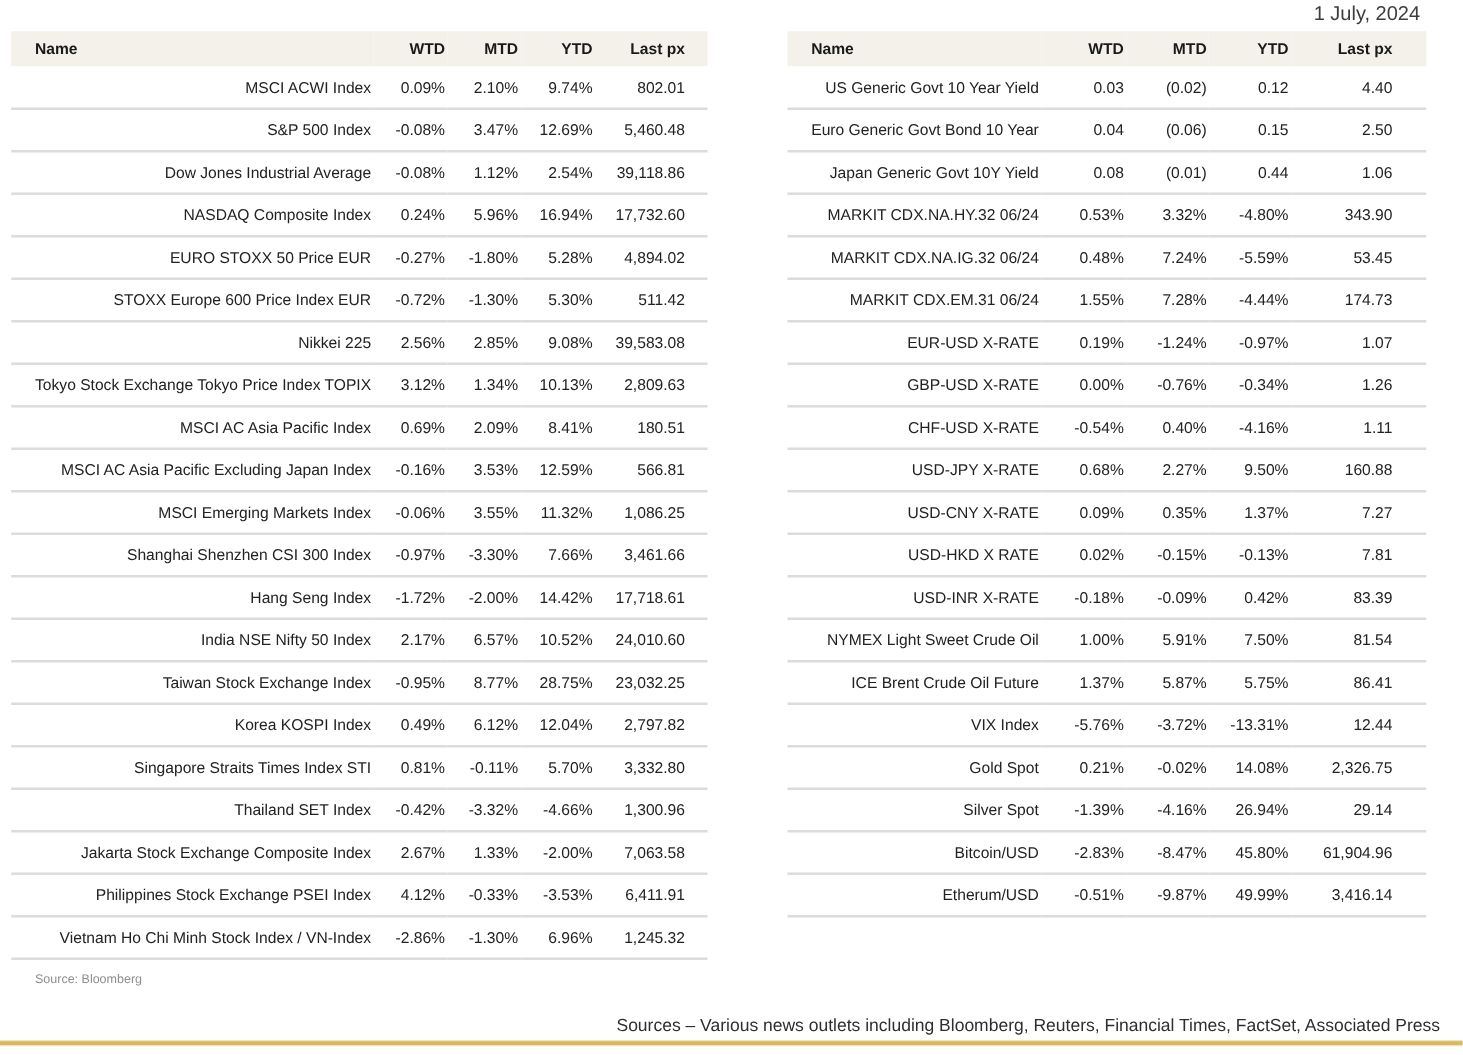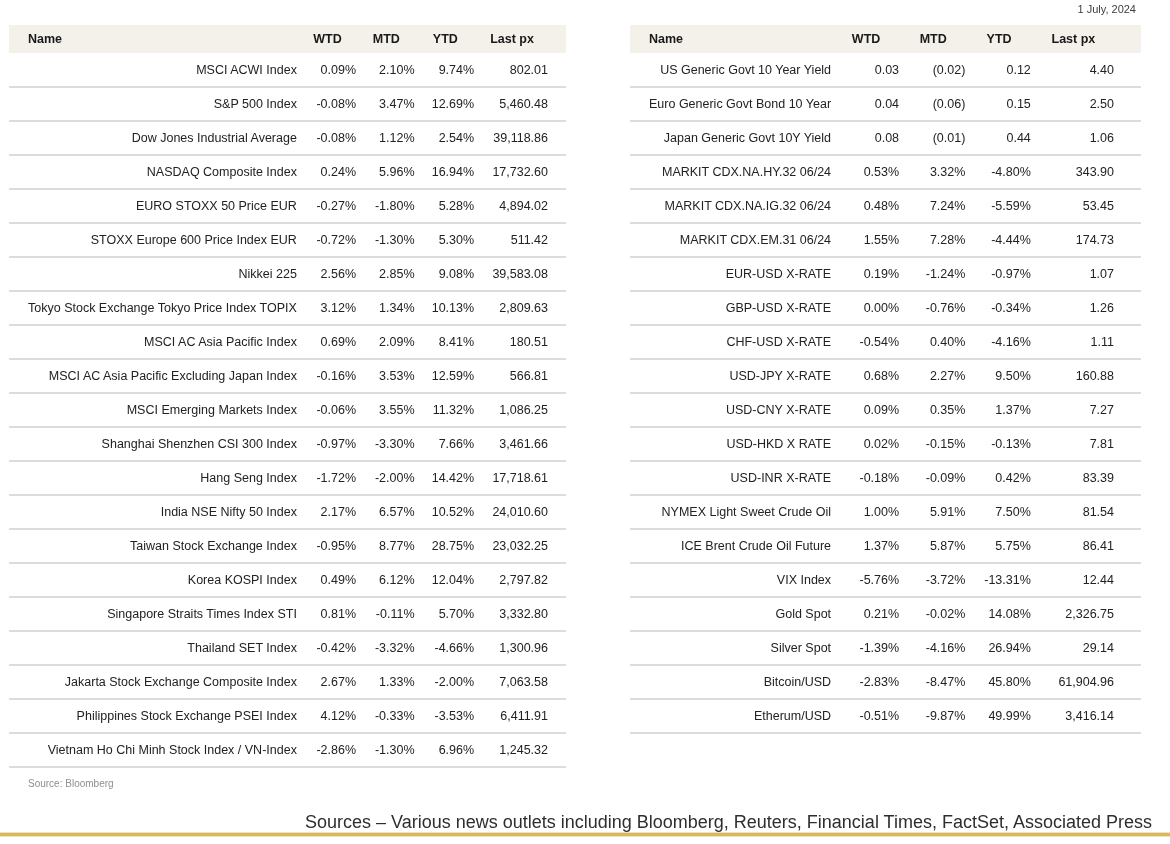--- a/index.html
+++ b/index.html
@@ -13,34 +13,35 @@
   body {
     width: 1170px; height: 844px;
     background: #ffffff;
     font-family: "Liberation Sans", "DejaVu Sans", sans-serif;
     color: var(--text);
     position: relative;
     overflow: hidden;
   }
   .report-date {
     position: absolute; top: 3px; right: 34px;
-    font-size: 11px; color: #3d3d3d;
+    font-size: 16px; color: #3d3d3d;
   }
   .tbl-wrap-left  { position: absolute; left: 9px;  top: 25px; width: 557px; }
   .tbl-wrap-right { position: absolute; left: 630px; top: 25px; width: 511px; }
   table.mkt {
     width: 100%;
     border-collapse: collapse;
     font-size: 12.5px;
     color: var(--text);
   }
   table.mkt thead th {
     background: var(--header-bg);
     font-weight: bold;
     height: 28px;
+    text-align: right;
     padding: 0 2px 0 0;
     color: #1a1a1a;
     white-space: nowrap;
   }
   table.mkt thead th:first-child { text-align: left; padding-left: 19px; }
   table.mkt tbody td {
     height: 34px;
     border-bottom: 2px solid var(--sep);
     text-align: right;
     padding: 0 2px 0 0;
@@ -50,21 +51,21 @@
   .tbl-wrap-left  table.mkt th:last-child,
   .tbl-wrap-left  table.mkt td:last-child { padding-right: 18px; }
   .tbl-wrap-right table.mkt th:last-child,
   .tbl-wrap-right table.mkt td:last-child { padding-right: 27px; }
   .source-left {
     position: absolute; left: 28px; top: 778px;
     font-size: 10px; color: #8f8f8f;
   }
   .source-bottom {
     position: absolute; right: 18px; top: 812px;
-    font-size: 18px; color: #2e2e2e;
+    font-size: 14px; color: #2e2e2e;
   }
   .gold-rule {
     position: absolute; left: 0; top: 833px;
     width: 1170px; height: 3px;
     background: var(--gold);
     box-shadow: 0 1px 0 #efe3bd, 0 -1px 0 #efe3bd;
   }
 </style>
 </head>
 <body>

